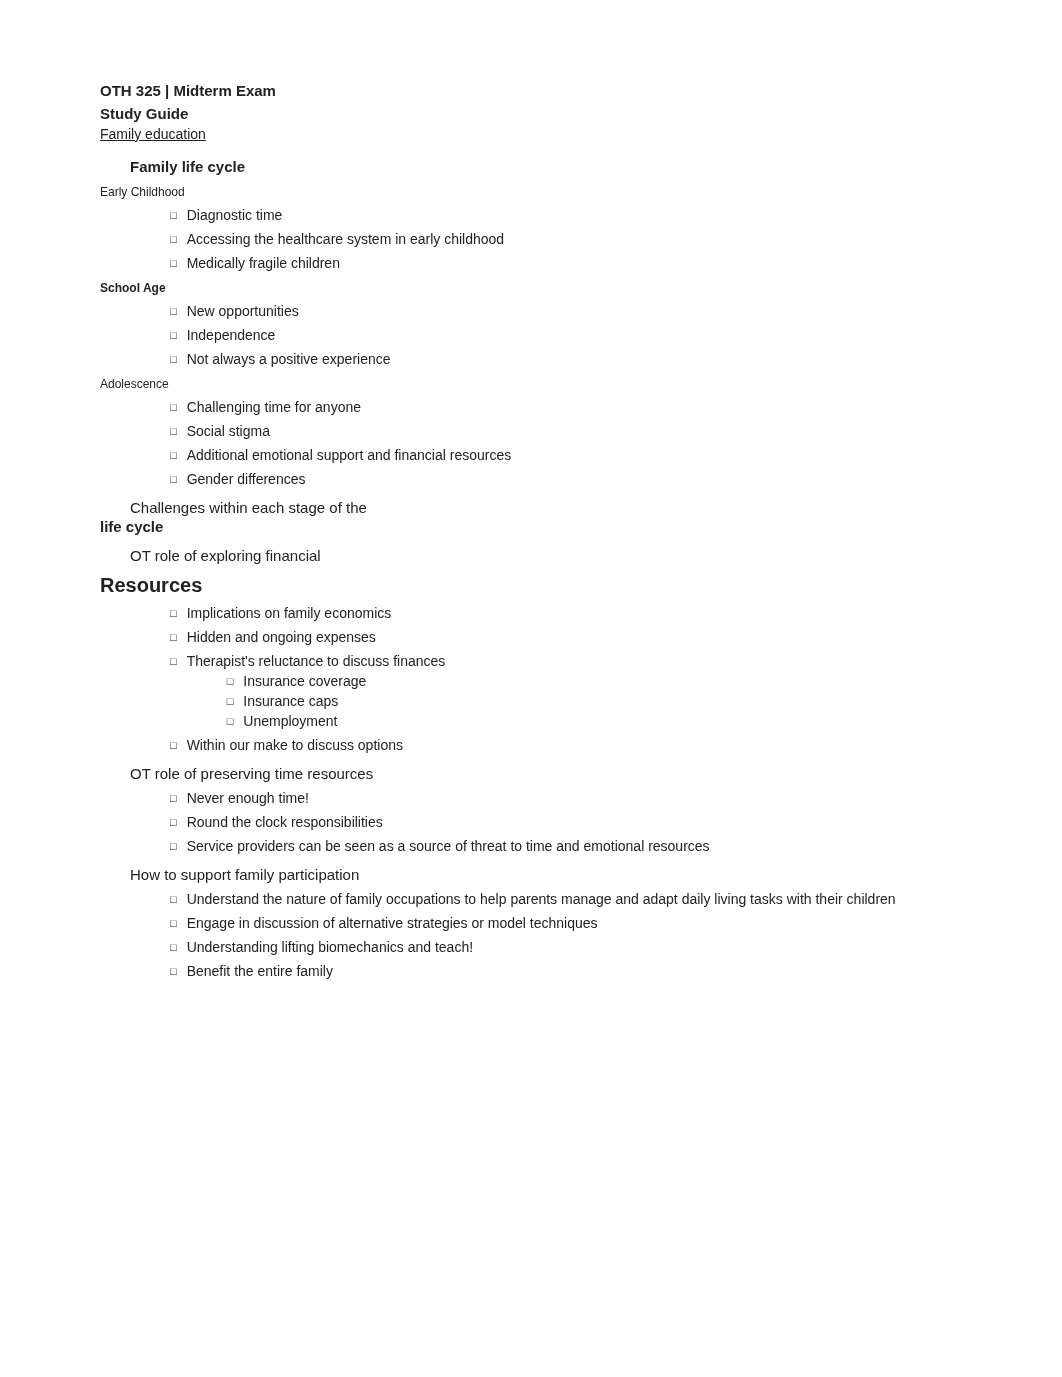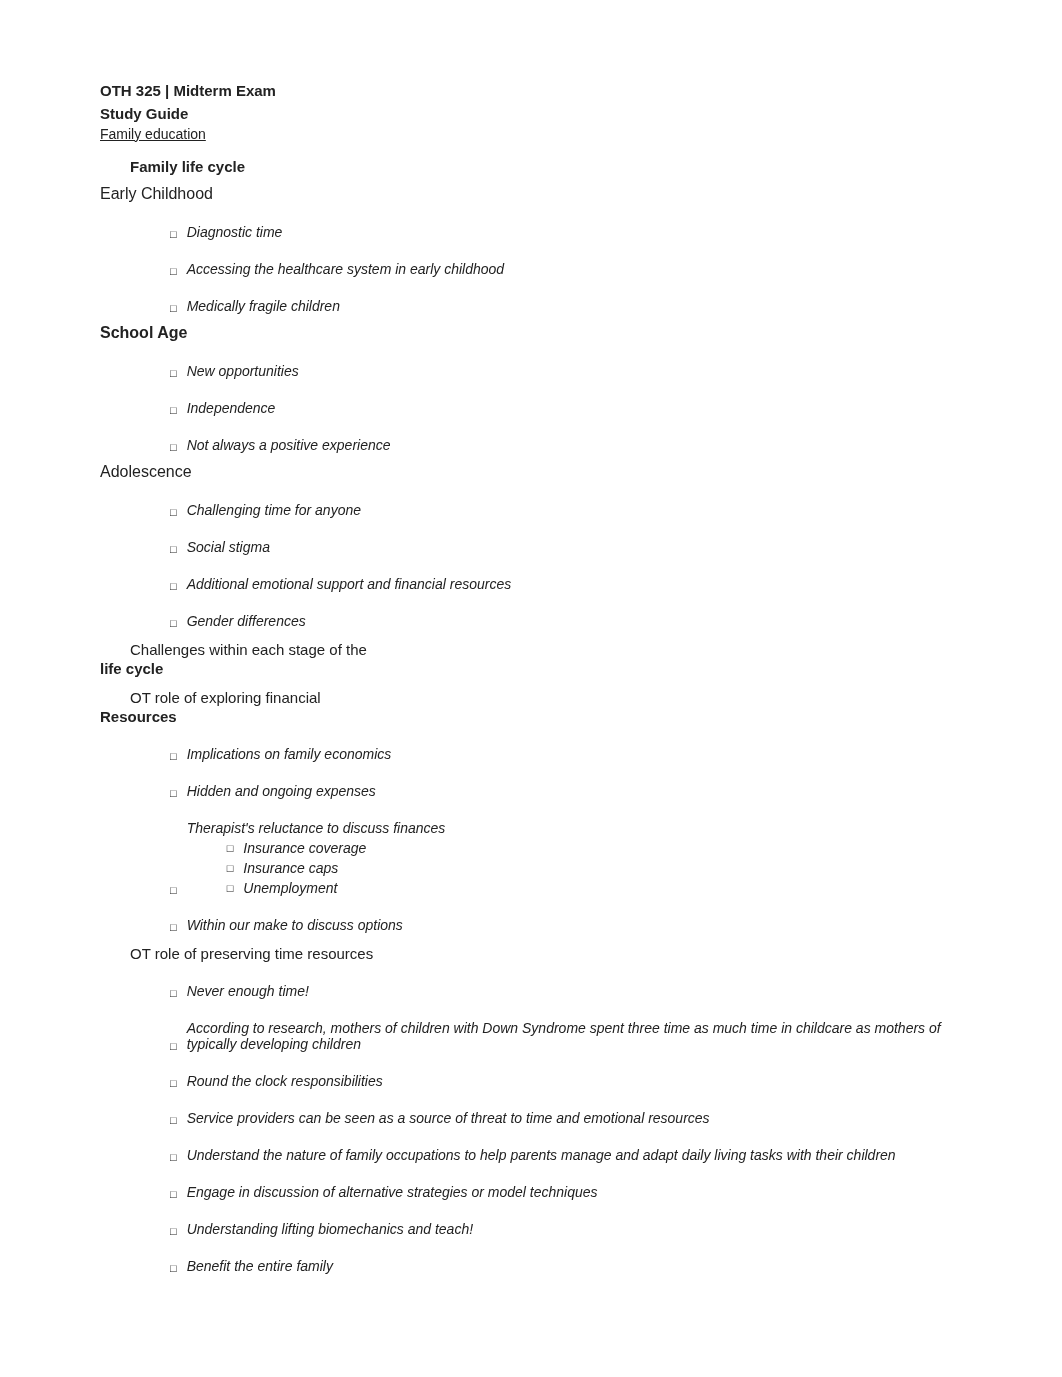--- a/index.html
+++ b/index.html
@@ -38,51 +38,50 @@
     }
 
     .heading-level1 {
       font-size: 15px;
       font-weight: bold;
       margin-top: 16px;
       margin-left: 30px;
     }
 
     .heading-level2 {
-      font-size: 16px;
+      font-size: 12px;
       font-weight: normal;
       margin-top: 8px;
       margin-left: 0px;
     }
 
     .heading-level2-bold {
       font-size: 15px;
       font-weight: normal;
       margin-top: 12px;
       margin-left: 30px;
     }
 
     .heading-resources {
-      font-size: 15px;
-      font-weight: bold;
-      margin-top: 2px;
+      font-size: 20px;
+      font-weight: bold;
+      margin-top: 10px;
       margin-left: 0px;
     }
 
     ul.list-level1 {
       list-style: none;
       margin-left: 70px;
       margin-top: 4px;
     }
 
     ul.list-level1 > li {
-      margin-top: 21px;
+      margin-top: 8px;
       display: flex;
-      align-items: flex-end;
-      font-style: italic;
+      align-items: flex-start;
     }
 
     ul.list-level1 > li::before {
       content: '\25A1';
       margin-right: 10px;
       font-size: 11px;
       margin-top: 2px;
       flex-shrink: 0;
     }
 
@@ -221,32 +220,30 @@
   </ul>
 </div>
 
 <div class="block section-gap">
   <div class="heading-level2-bold">OT role of preserving time resources</div>
   <ul class="list-level1">
     <li>
         <span>Never enough time!</span>
       </li>
     <li>
-        <span>According to research, mothers of children with Down Syndrome spent three time as much time in childcare as mothers of typically developing children</span>
-      </li>
-    <li>
         <span>Round the clock responsibilities</span>
       </li>
     <li>
         <span>Service providers can be seen as a source of threat to time and emotional resources</span>
       </li>
   </ul>
 </div>
 
 <div class="block section-gap">
+  <div class="heading-level2-bold">How to support family participation</div>
   <ul class="list-level1">
     <li>
         <span>Understand the nature of family occupations to help parents manage and adapt daily living tasks with their children</span>
       </li>
     <li>
         <span>Engage in discussion of alternative strategies or model techniques</span>
       </li>
     <li>
         <span>Understanding lifting biomechanics and teach!</span>
       </li>

